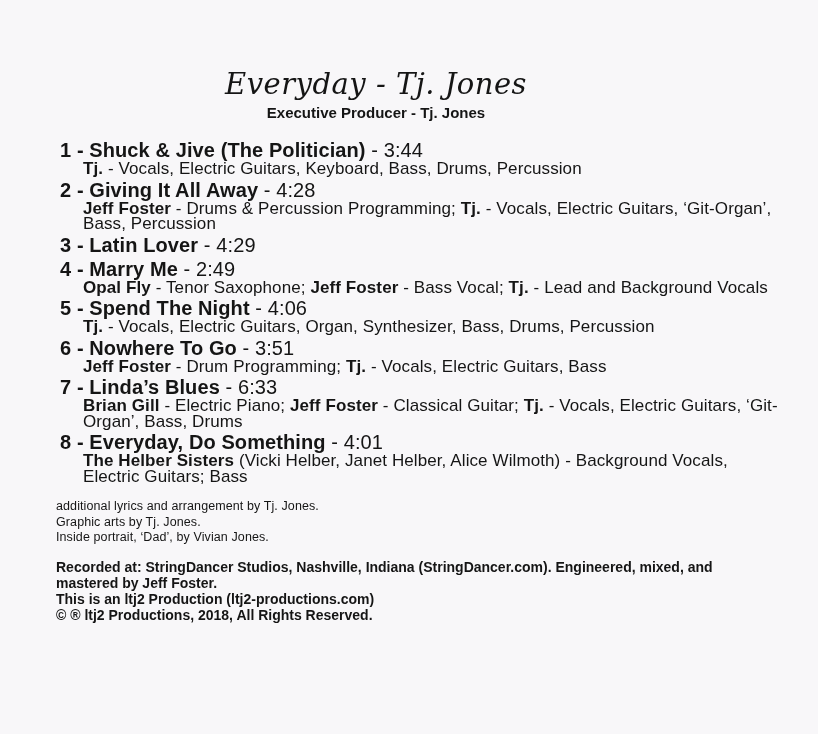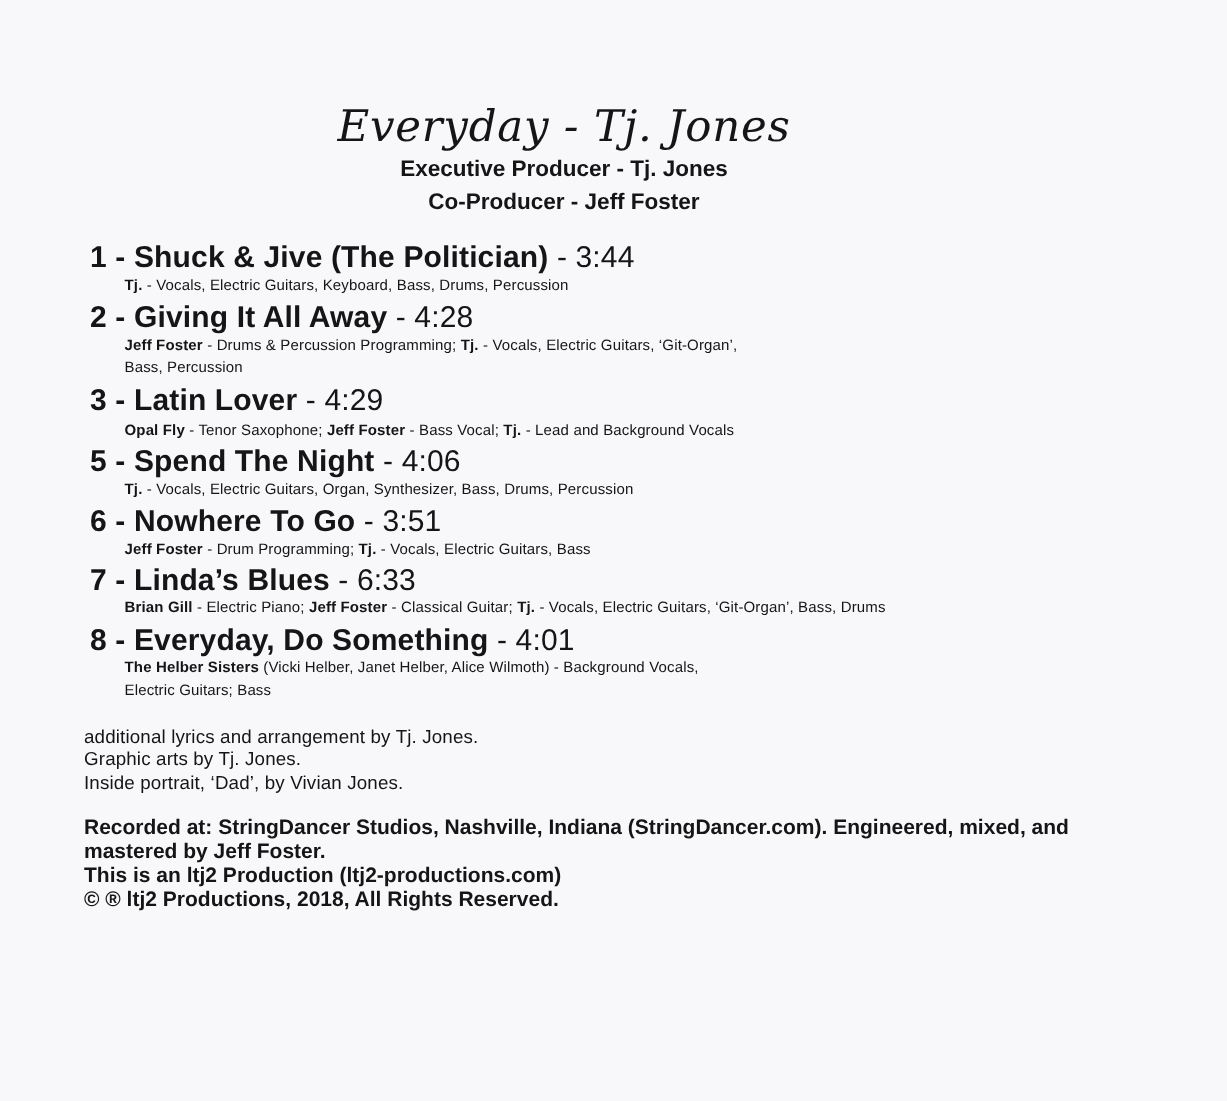--- a/index.html
+++ b/index.html
@@ -19,53 +19,53 @@
     font-size: 29px;
     line-height: 36px;
     margin: 0;
     letter-spacing: 0.5px;
   }
   .producer-line { font-weight: bold; font-size: 15px; line-height: 22px; }
   .tracks { margin: 15px 0 0 60px; }
   .track { margin-bottom: 2px; }
   .track-title { font-size: 20px; font-weight: bold; line-height: 22px; letter-spacing: 0.1px; }
   .tt-time { font-weight: normal; }
-  .track-credits { margin-left: 23px; font-size: 10px; line-height: 15.5px; letter-spacing: 0.1px; }
+  .track-credits { margin-left: 23px; font-size: 17px; line-height: 15.5px; letter-spacing: 0.1px; }
   .b { font-weight: bold; }
   .notes { margin: 15px 0 0 56px; font-size: 12.5px; line-height: 15.5px; letter-spacing: 0.1px; }
   .production { margin: 13px 0 0 56px; font-size: 14px; font-weight: bold; line-height: 16px; }
 </style>
 </head>
 <body style="background: rgb(248, 247, 249); color: rgb(21, 21, 21);">
 
 <div class="page">
   <header class="header">
     <h1 class="album-title">Everyday - Tj. Jones</h1>
     <div class="producer-line">Executive Producer - Tj. Jones</div>
-    <div class="producer-line">Co-Producer - Jeff Foster</div>
   </header>
 
   <main class="tracks">
       <div class="track">
         <div class="track-title"><span class="tt-bold">1 - Shuck &amp; Jive (The Politician)</span><span class="tt-time"> - 3:44</span></div>
         <div class="track-credits">
           <div class="credit-line"><span class="b">Tj.</span><span> - Vocals, Electric Guitars, Keyboard, Bass, Drums, Percussion</span></div>
         </div>
       </div>
       <div class="track">
         <div class="track-title"><span class="tt-bold">2 - Giving It All Away</span><span class="tt-time"> - 4:28</span></div>
         <div class="track-credits">
           <div class="credit-line"><span class="b">Jeff Foster</span><span> - Drums &amp; Percussion Programming; </span><span class="b">Tj.</span><span> - Vocals, Electric Guitars, ‘Git-Organ’,</span></div>
           <div class="credit-line"><span>Bass, Percussion</span></div>
         </div>
       </div>
       <div class="track">
         <div class="track-title"><span class="tt-bold">3 - Latin Lover</span><span class="tt-time"> - 4:29</span></div>
       </div>
       <div class="track">
+        <div class="track-title"><span class="tt-bold">4 - Marry Me</span><span class="tt-time"> - 2:49</span></div>
         <div class="track-credits">
           <div class="credit-line"><span class="b">Opal Fly</span><span> - Tenor Saxophone; </span><span class="b">Jeff Foster</span><span> - Bass Vocal; </span><span class="b">Tj.</span><span> - Lead and Background Vocals</span></div>
         </div>
       </div>
       <div class="track">
         <div class="track-title"><span class="tt-bold">5 - Spend The Night</span><span class="tt-time"> - 4:06</span></div>
         <div class="track-credits">
           <div class="credit-line"><span class="b">Tj.</span><span> - Vocals, Electric Guitars, Organ, Synthesizer, Bass, Drums, Percussion</span></div>
         </div>
       </div>

